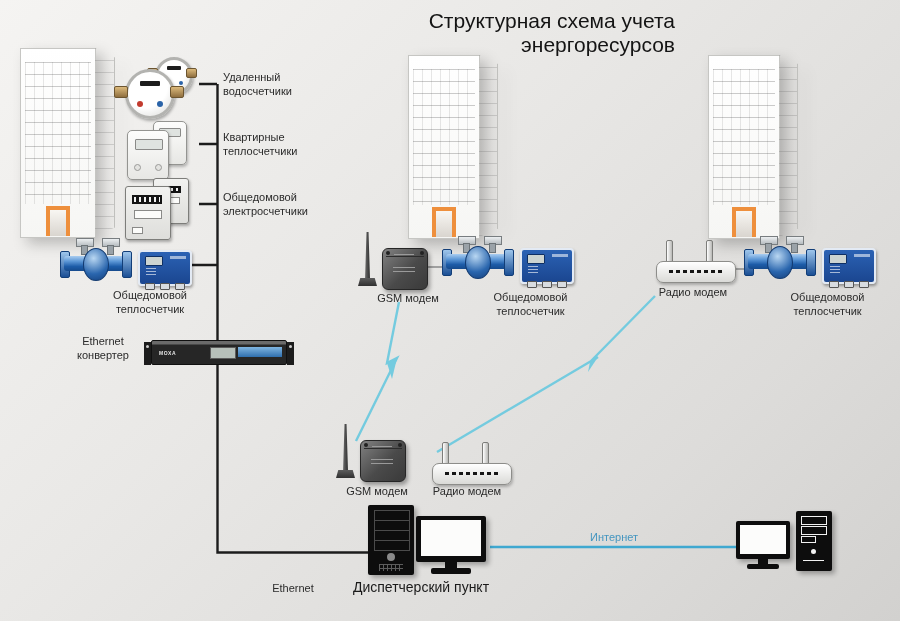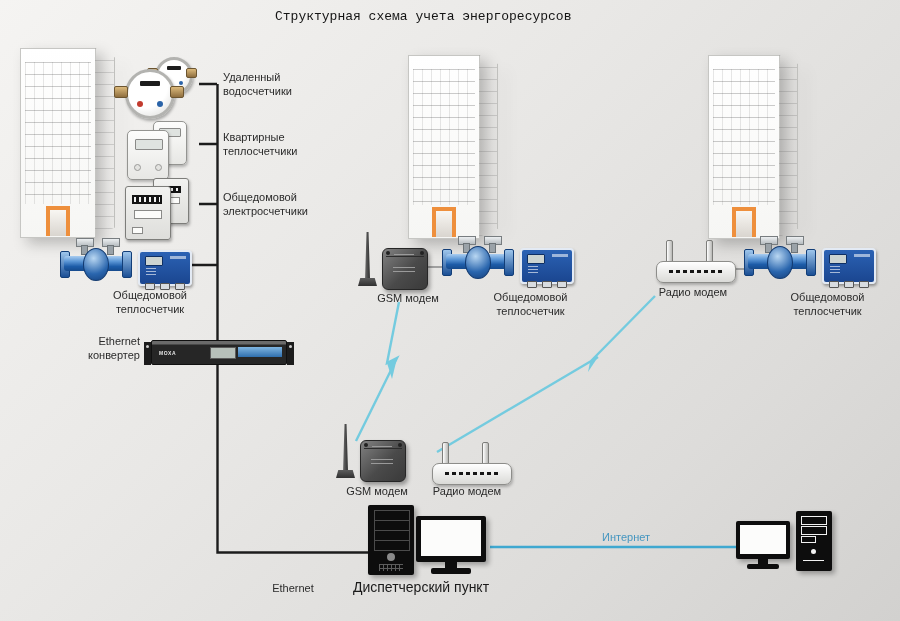--- a/index.html
+++ b/index.html
@@ -1,22 +1,22 @@
 <!DOCTYPE html>
 <html><head>
 <meta charset="utf-8">
 <style>
   html,body{margin:0;padding:0;}
   .canvas{position:relative;width:900px;height:621px;overflow:hidden;
     background:linear-gradient(135deg,#f5f4f2 0%,#e9e8e6 40%,#dddcda 75%,#d2d1cf 100%);
     font-family:"Liberation Sans",sans-serif;color:#2e2e2e;}
   .lbl{position:absolute;font-size:11px;line-height:14px;text-align:center;color:#2b2b2b;}
   .lbl.left{text-align:left;}
-  .title{position:absolute;left:275px;top:9px;width:400px;text-align:left;
-    font-size:13px;color:#141414;font-family:Liberation Mono, monospace;}
+  .title{position:absolute;left:275px;top:9px;width:400px;text-align:right;
+    font-size:21px;color:#141414;}
   svg.lines{position:absolute;left:0;top:0;z-index:1;}
   .dev{position:absolute;z-index:2;}
 
   
   .building{position:absolute;z-index:0;filter:drop-shadow(7px 6px 7px rgba(0,0,0,0.22));}
   .b-front{position:absolute;left:0;top:0;background:linear-gradient(180deg,#ffffff,#f6f6f4);
     border:1px solid #c6c6c3;}
   .b-win{position:absolute;left:4px;right:4px;top:13px;bottom:33px;
     background-image:repeating-linear-gradient(180deg,rgba(70,70,70,0.28) 0 1px,transparent 1px 12px),
       repeating-linear-gradient(90deg,rgba(120,120,120,0.18) 0 1px,transparent 1px 9px);}
@@ -224,21 +224,21 @@
       <div class="elcd"></div>
         <div class="eline"></div>
         <div class="especk"></div>
       <div class="foot" style="left:5px;"></div>
         <div class="foot" style="left:20px;"></div>
         <div class="foot" style="left:35px;"></div>
     </div>
   </div>
   <div class="lbl" style="left:95px;top:288px;width:110px;">Общедомовой теплосчетчик</div>
 
-  <div class="lbl" style="left:66px;top:334px;width:74px;text-align:right;">Ethernet конвертер</div>
+  <div class="lbl" style="left:66px;top:334px;width:74px;">Ethernet конвертер</div>
   <div class="dev moxa" style="left:144px;top:339px;">
     <div class="ear" style="left:0;"></div>
     <div class="ear" style="right:0;"></div>
     <div class="mbody">
       <div class="mbrand">MOXA</div>
       <div class="mlcd"></div>
       <div class="mbtns"></div>
       <div class="mstripe"></div>
     </div>
   </div>
@@ -342,21 +342,21 @@
     <div class="tdots" style="left:11px;top:59px;"></div>
   </div>
   <div class="dev monitor" style="left:416px;top:516px;width:70px;height:58px;">
     <div class="mframe" style="width:70px;height:46px;"></div>
     <div class="mscreen" style="left:5px;top:4px;width:60px;height:36px;"></div>
     <div class="mneck" style="left:29px;top:46px;width:12px;height:7px;"></div>
     <div class="mbase" style="left:15px;top:52px;width:40px;height:6px;"></div>
   </div>
   <div class="lbl big" style="left:340px;top:580px;width:162px;">Диспетчерский пункт</div>
 
-  <div class="lbl blue-text" style="left:580px;top:530px;width:92px;">Интернет</div>
+  <div class="lbl blue-text" style="left:568px;top:530px;width:92px;">Интернет</div>
 
   <div class="dev monitor" style="left:736px;top:521px;width:54px;height:50px;">
     <div class="mframe" style="width:54px;height:38px;"></div>
     <div class="mscreen" style="left:4px;top:4px;width:46px;height:29px;"></div>
     <div class="mneck" style="left:22px;top:38px;width:10px;height:6px;"></div>
     <div class="mbase" style="left:11px;top:43px;width:32px;height:5px;"></div>
   </div>
   <div class="dev tower" style="left:796px;top:511px;width:36px;height:60px;">
     <div class="wbay" style="top:5px;width:24px;height:7px;"></div>
     <div class="wbay" style="top:15px;width:24px;height:7px;"></div>

